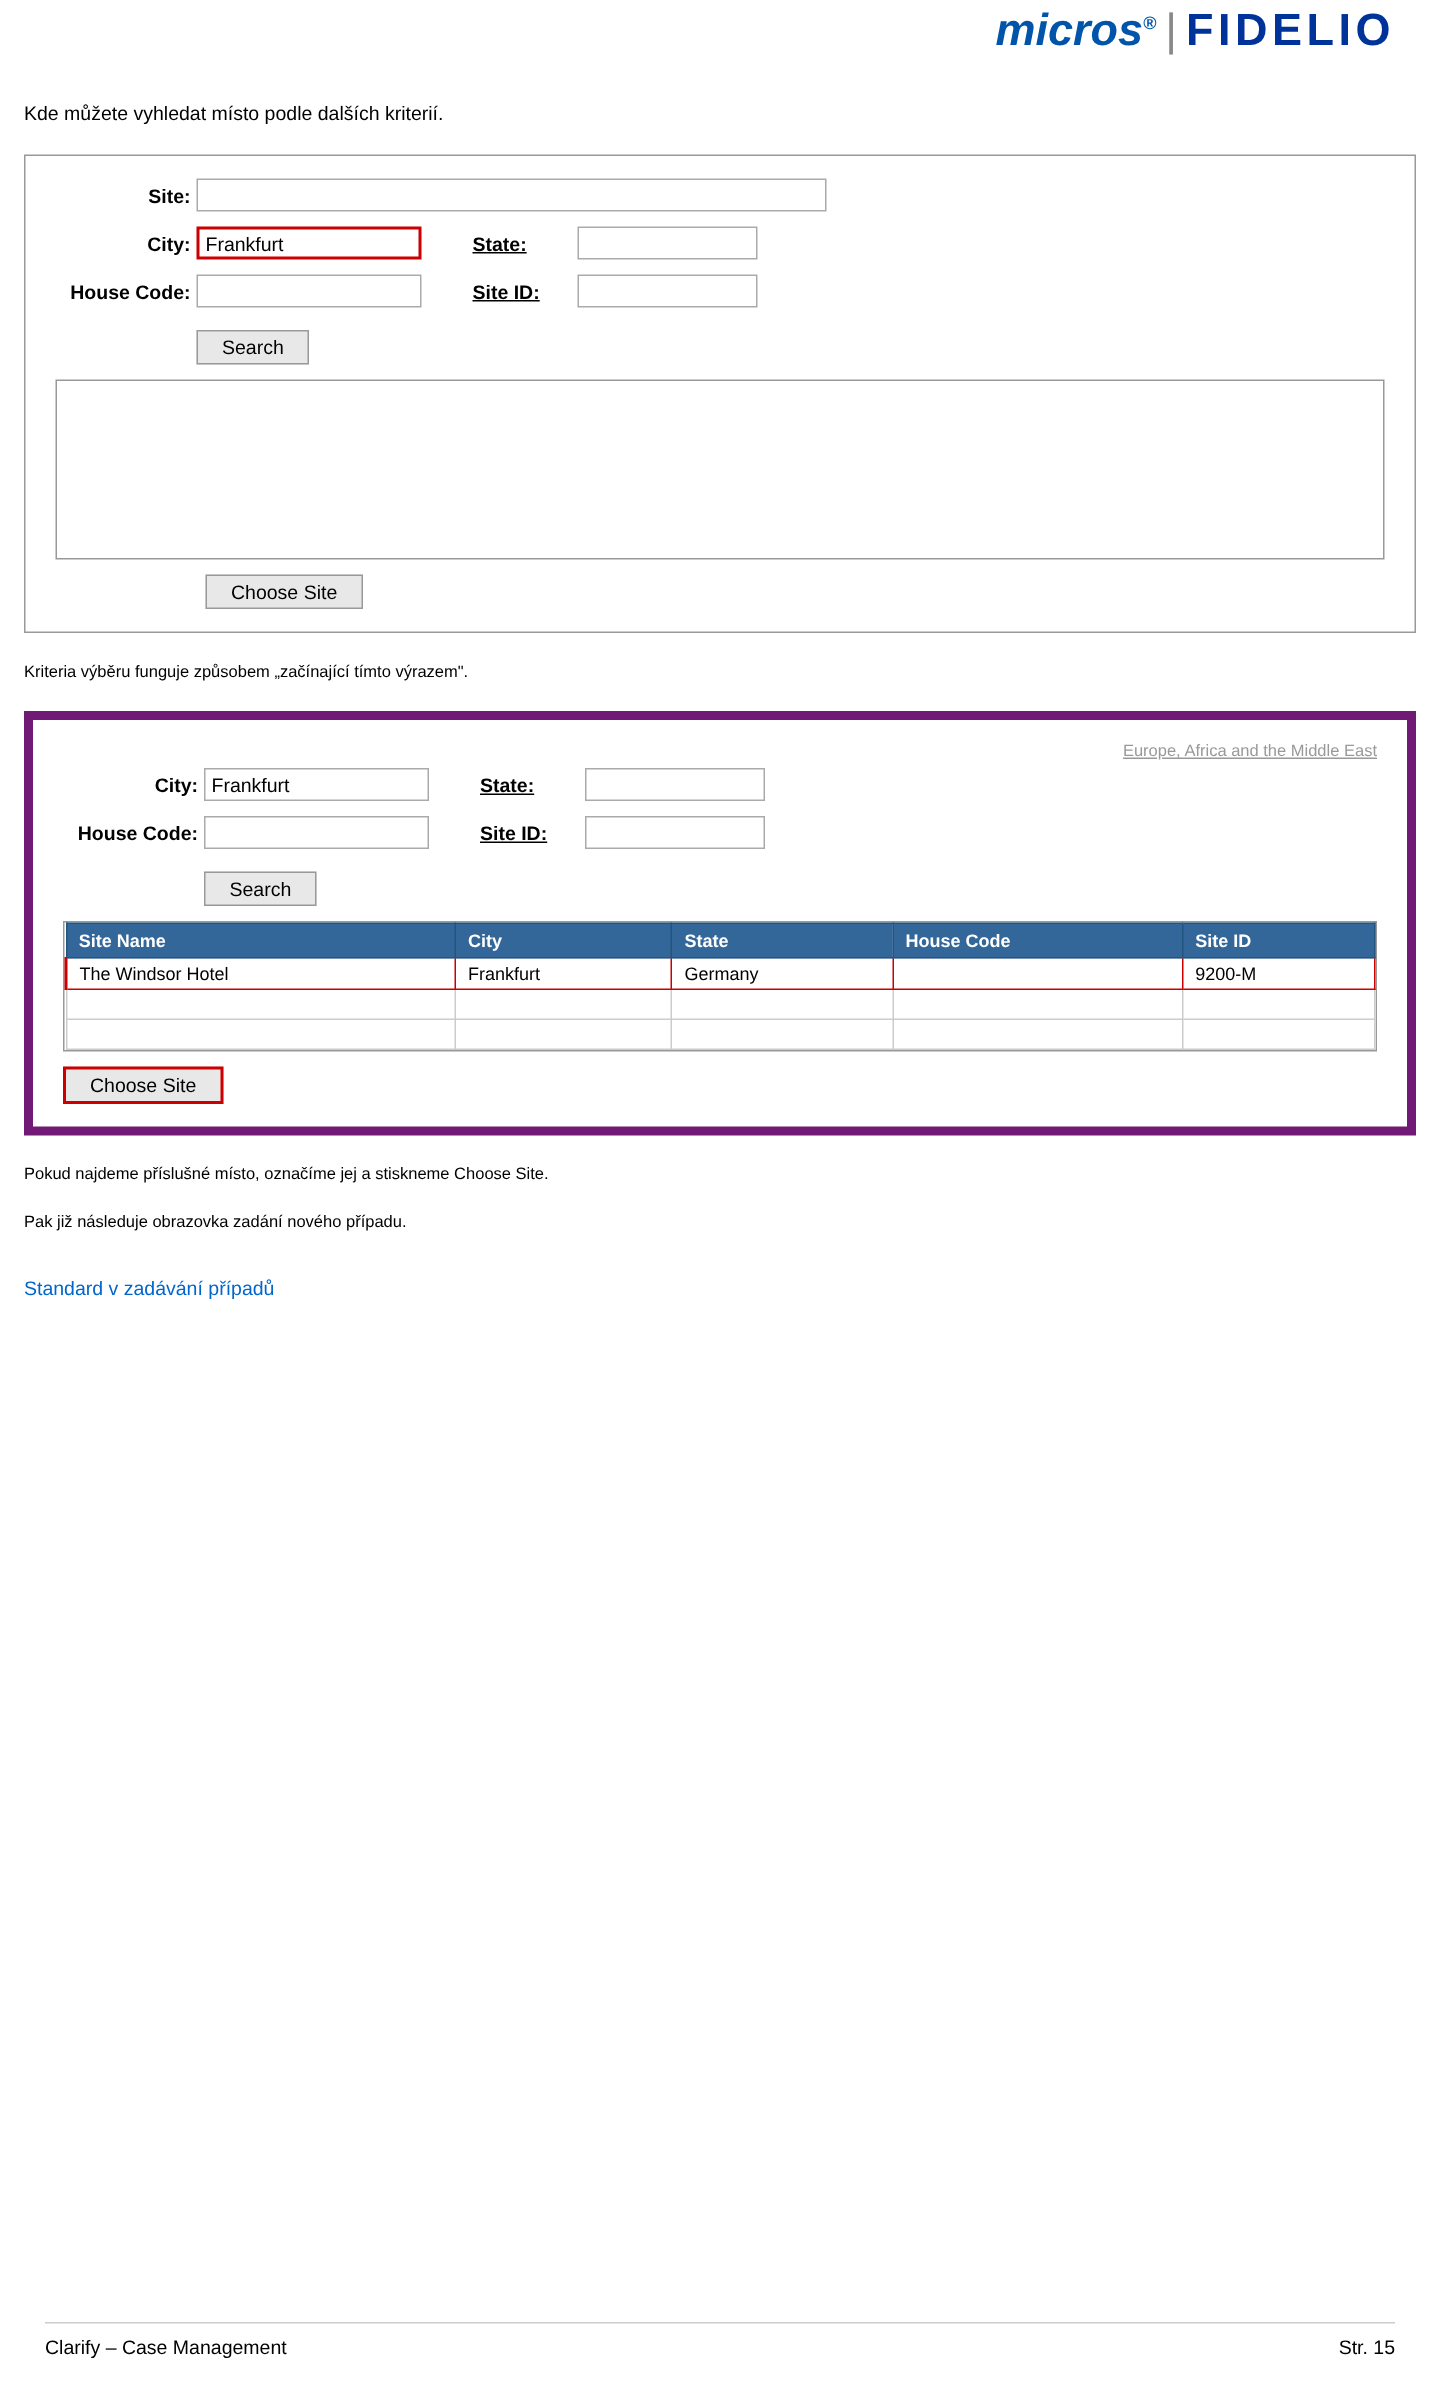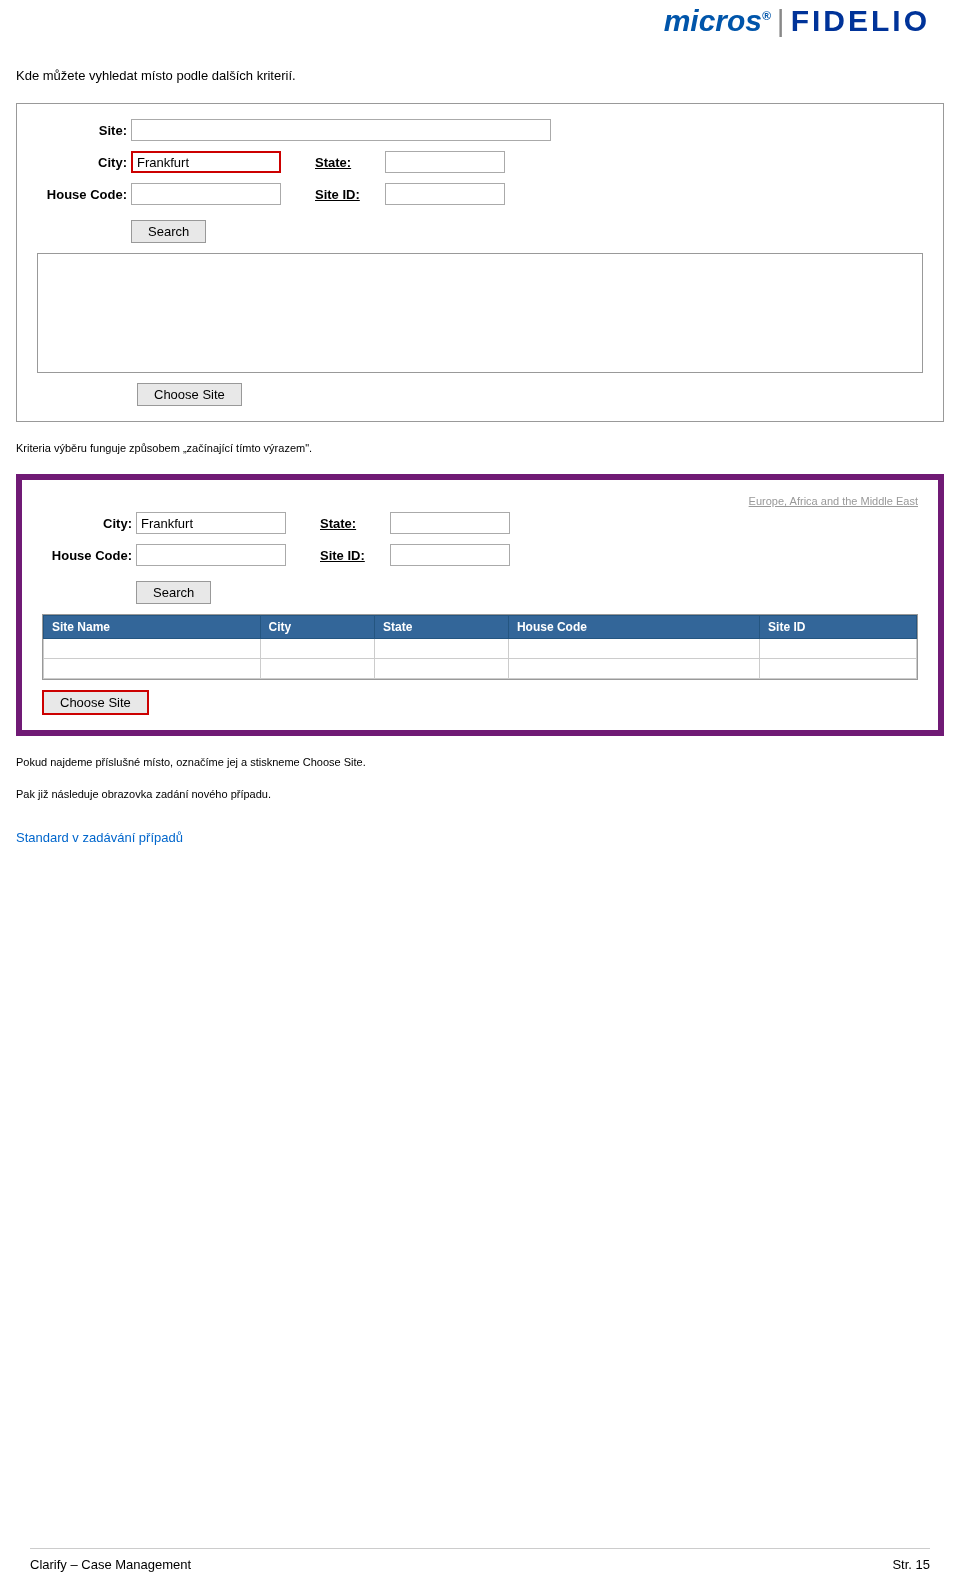--- a/index.html
+++ b/index.html
@@ -317,20 +317,27 @@
         <thead>
           <tr>
             <th>Site Name</th>
             <th>City</th>
             <th>State</th>
             <th>House Code</th>
             <th>Site ID</th>
           </tr>
         </thead>
         <tbody>
+          <tr class="selected">
+            <td>The Windsor Hotel</td>
+            <td>Frankfurt</td>
+            <td>Germany</td>
+            <td></td>
+            <td>9200-M</td>
+          </tr>
           <tr>
             <td style="height:20px;"></td>
             <td></td>
             <td></td>
             <td></td>
             <td></td>
           </tr>
           <tr>
             <td style="height:20px;"></td>
             <td></td>

